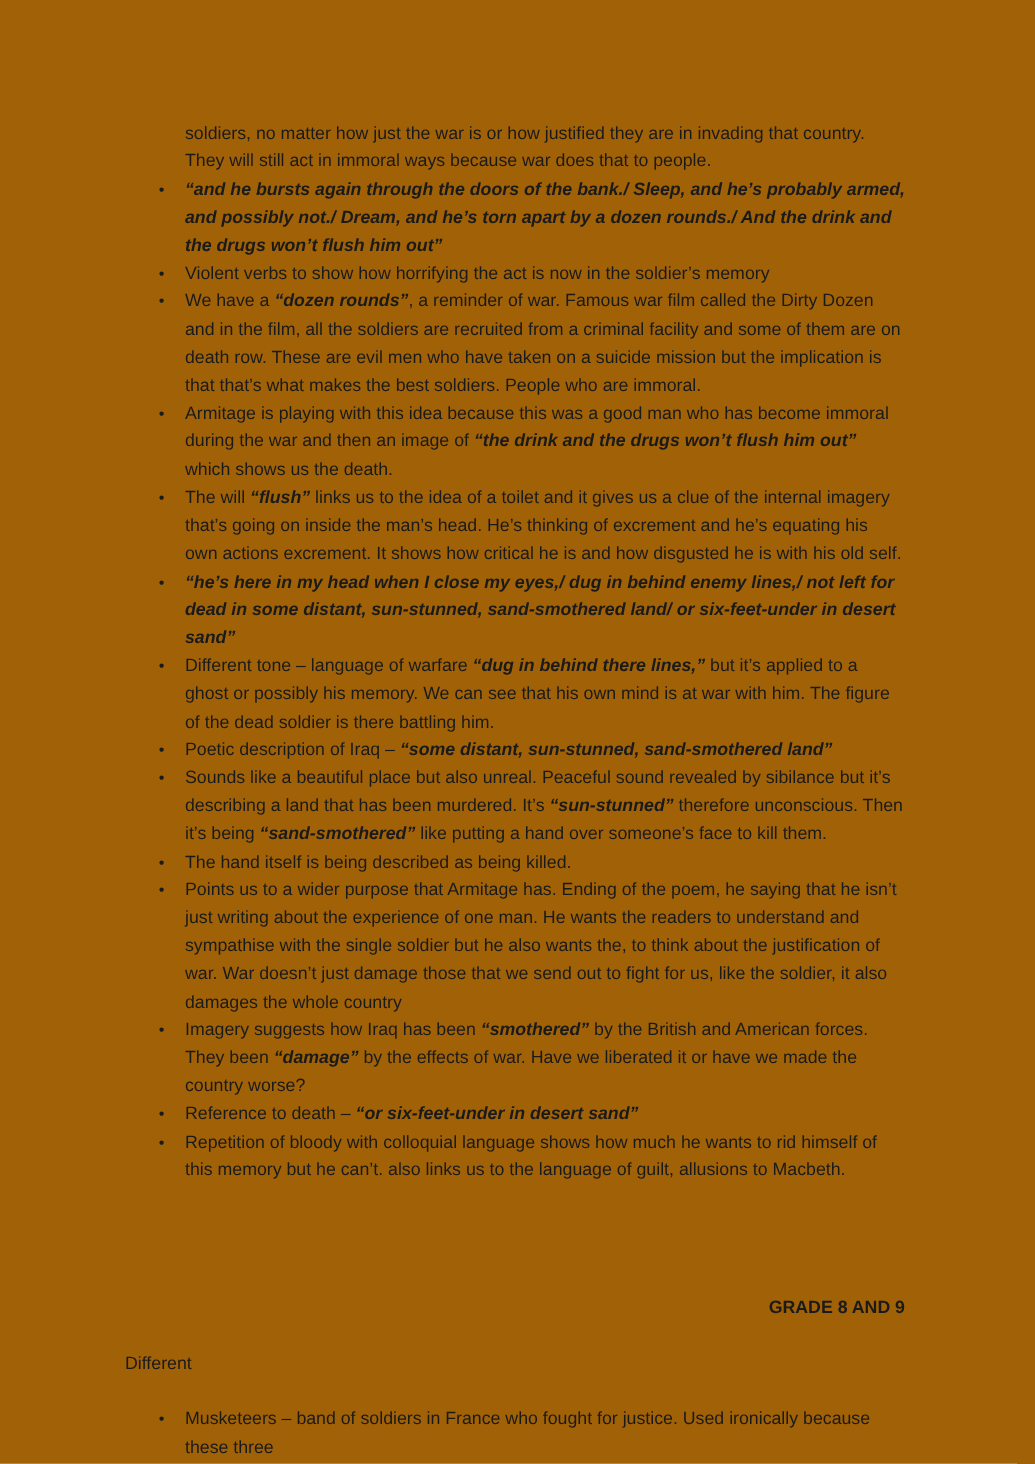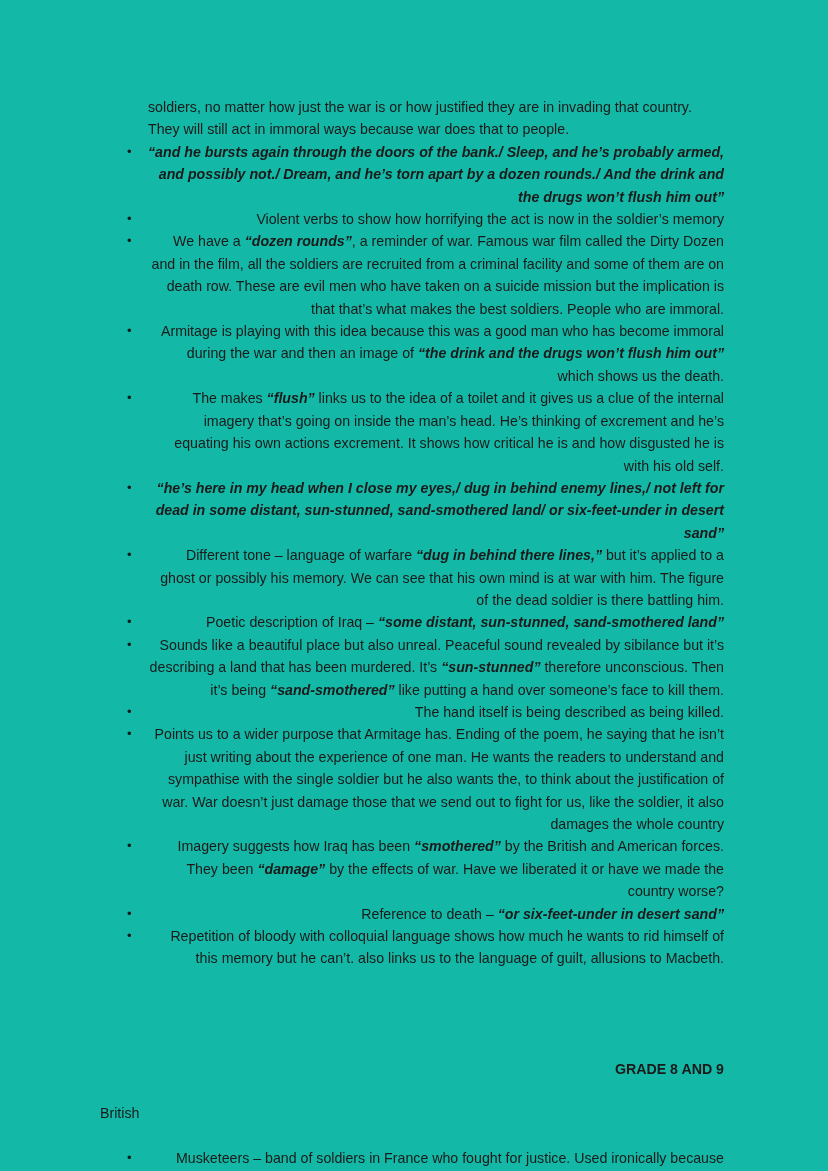--- a/index.html
+++ b/index.html
@@ -12,21 +12,21 @@
     width: 828px;
     height: 1171px;
     font-family: "Liberation Sans", sans-serif;
     color: #1a1a1a;
     overflow: hidden;
   }
   .page {
     position: relative;
     width: 828px;
     height: 1171px;
-    background: #14b8a6;
+    background: #a16207;
     box-sizing: border-box;
   }
   .doc-body {
     position: absolute;
     left: 100px;
     top: 96px;
     width: 624px;
   }
   .para {
     font-size: 14.2px;
@@ -34,21 +34,20 @@
     text-align: left;
     margin: 0;
     padding-left: 48px;
     box-sizing: border-box;
     width: 624px;
   }
   ul.bullets {
     list-style: none;
     margin: 0;
     padding: 0;
-    text-align: right;
   }
   ul.bullets > li {
     position: relative;
     font-size: 14.2px;
     line-height: 22.4px;
     padding-left: 48px;
     margin: 0;
     box-sizing: border-box;
     width: 624px;
   }
@@ -91,39 +90,39 @@
 <div class="page">
   <div class="doc-body">
 
     <p class="para"><span>soldiers, no matter how just the war is or how justified they are in invading that country. They will still act in immoral ways because war does that to people.</span></p>
 
     <ul class="bullets">
         <li><span class="all-bold">“and he bursts again through the doors of the bank./ Sleep, and he’s probably armed, and possibly not./ Dream, and he’s torn apart by a dozen rounds./ And the drink and the drugs won’t flush him out”</span></li>
         <li><span>Violent verbs to show how horrifying the act is now in the soldier’s memory</span></li>
         <li><span>We have a </span><span class="all-bold">“dozen rounds”</span><span>, a reminder of war. Famous war film called the Dirty Dozen and in the film, all the soldiers are recruited from a criminal facility and some of them are on death row. These are evil men who have taken on a suicide mission but the implication is that that’s what makes the best soldiers. People who are immoral.</span></li>
         <li><span>Armitage is playing with this idea because this was a good man who has become immoral during the war and then an image of </span><span class="all-bold">“the drink and the drugs won’t flush him out”</span><span> which shows us the death.</span></li>
-        <li><span>The makes </span><span class="all-bold">“flush”</span><span> links us to the idea of a toilet and it gives us a clue of the internal imagery that’s going on inside the man’s head. He’s thinking of excrement and he’s equating his own actions excrement. It shows how critical he is and how disgusted he is with his old self.</span></li>
+        <li><span>The will </span><span class="all-bold">“flush”</span><span> links us to the idea of a toilet and it gives us a clue of the internal imagery that’s going on inside the man’s head. He’s thinking of excrement and he’s equating his own actions excrement. It shows how critical he is and how disgusted he is with his old self.</span></li>
         <li><span class="all-bold">“he’s here in my head when I close my eyes,/ dug in behind enemy lines,/ not left for dead in some distant, sun-stunned, sand-smothered land/ or six-feet-under in desert sand”</span></li>
         <li><span>Different tone – language of warfare </span><span class="all-bold">“dug in behind there lines,”</span><span> but it’s applied to a ghost or possibly his memory. We can see that his own mind is at war with him. The figure of the dead soldier is there battling him.</span></li>
         <li><span>Poetic description of Iraq – </span><span class="all-bold">“some distant, sun-stunned, sand-smothered land”</span></li>
         <li><span>Sounds like a beautiful place but also unreal. Peaceful sound revealed by sibilance but it’s describing a land that has been murdered. It’s </span><span class="all-bold">“sun-stunned”</span><span> therefore unconscious. Then it’s being </span><span class="all-bold">“sand-smothered”</span><span> like putting a hand over someone’s face to kill them.</span></li>
         <li><span>The hand itself is being described as being killed.</span></li>
         <li><span>Points us to a wider purpose that Armitage has. Ending of the poem, he saying that he isn’t just writing about the experience of one man. He wants the readers to understand and sympathise with the single soldier but he also wants the, to think about the justification of war. War doesn’t just damage those that we send out to fight for us, like the soldier, it also damages the whole country</span></li>
         <li><span>Imagery suggests how Iraq has been </span><span class="all-bold">“smothered”</span><span> by the British and American forces. They been </span><span class="all-bold">“damage”</span><span> by the effects of war. Have we liberated it or have we made the country worse?</span></li>
         <li><span>Reference to death – </span><span class="all-bold">“or six-feet-under in desert sand”</span></li>
         <li><span>Repetition of bloody with colloquial language shows how much he wants to rid himself of this memory but he can’t. also links us to the language of guilt, allusions to Macbeth.</span></li>
       </ul>
 
     <div class="section-gap"></div>
 
     <p class="heading">GRADE 8 AND 9</p>
 
     <div class="gap-md"></div>
 
-    <p class="subheading">British</p>
+    <p class="subheading">Different</p>
 
     <div class="gap-md"></div>
 
     <ul class="bullets">
         <li><span>Musketeers – band of soldiers in France who fought for justice. Used ironically because these three </span></li>
       </ul>
 
   </div>
 </div>
 

